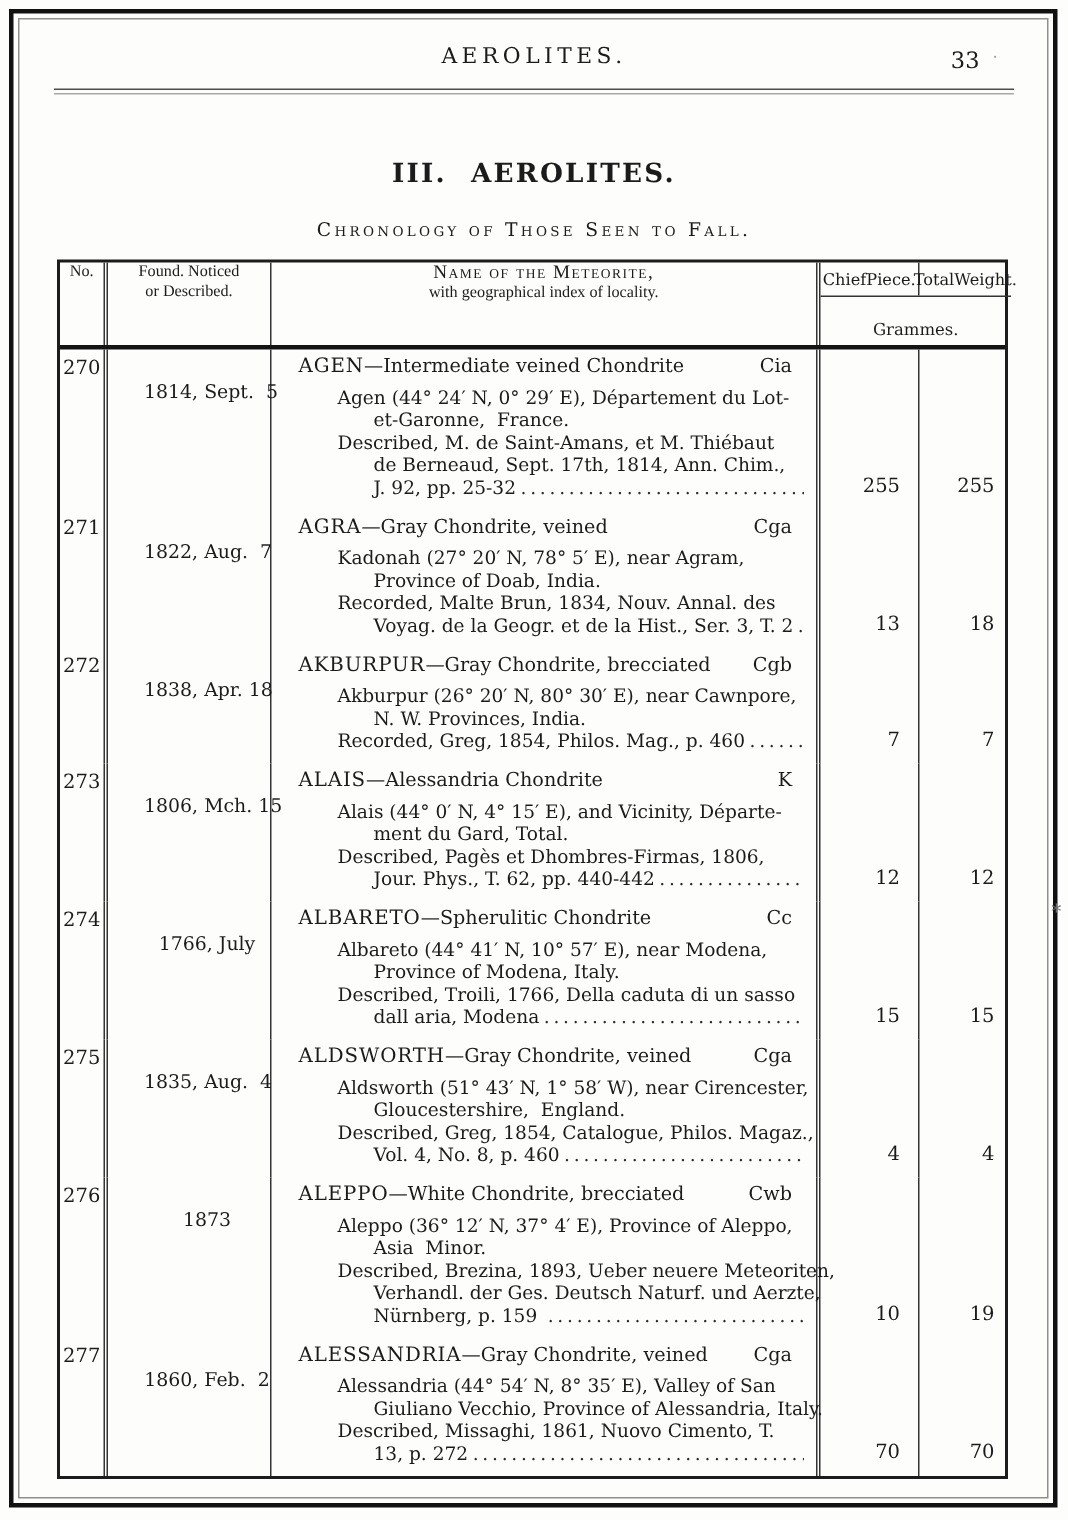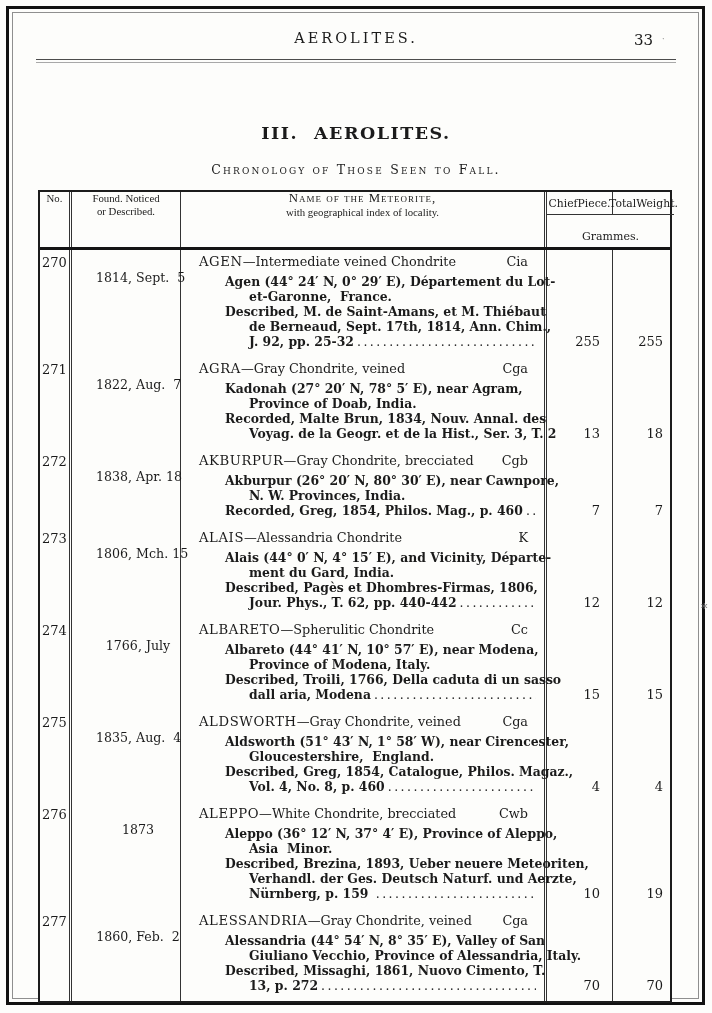--- a/index.html
+++ b/index.html
@@ -14,21 +14,21 @@
   .content{position:absolute;left:13px;top:13px;width:686px;}
 
   
   .running-header{position:relative;margin-top:17px;height:18px;text-align:center;
     font-size:14.5px;letter-spacing:3px;}
   .page-number{position:absolute;right:46px;top:1px;letter-spacing:0;font-size:15px;}
   .pageno-mark{position:absolute;right:34px;top:3px;font-size:10px;color:#9a9a9a;letter-spacing:0;}
   .header-rule{margin:11px 23px 0 23px;height:2px;border-top:1px solid #4c4c4c;border-bottom:1px solid #a8a8a8;}
 
   
-  .section-title{margin-top:60px;text-align:center;font-weight:bold;font-size:17.5px;letter-spacing:1.5px;}
+  .section-title{margin-top:43px;text-align:center;font-weight:bold;font-size:17.5px;letter-spacing:1.5px;}
   .section-number{margin-right:16px;}
   .subtitle{margin-top:19px;text-align:center;font-variant:small-caps;font-size:12.5px;letter-spacing:2.2px;}
 
   
   .meteor-table{margin:13px 0 0 25px;width:634px;border:2px solid #1c1c1c;background:#fdfdfb;box-sizing:border-box;}
   .thead{display:grid;grid-template-columns:32px 109px 366px 127px;border-bottom:3px solid #141414;height:55px;}
   .th{display:flex;flex-direction:column;align-items:center;justify-content:flex-start;
       font-size:10.8px;line-height:13px;text-align:center;font-family:Liberation Serif, serif;}
   .c-no-h{border-right:3px double #333;}
   .c-date-h{border-right:1px solid #333;}
@@ -50,21 +50,21 @@
   .c-name{border-right:3px double #333;padding:4px 8px 8px 18px;}
   .c-chief{border-right:1px solid #333;display:flex;align-items:flex-end;justify-content:flex-end;
       padding:0 12px 8px 0;font-size:13px;}
   .c-total{display:flex;align-items:flex-end;justify-content:flex-end;padding:0 11px 8px 0;font-size:13px;}
 
   .name-line{display:flex;align-items:baseline;line-height:16px;font-size:12.8px;white-space:pre;}
   .mname{font-weight:normal;letter-spacing:0.6px;font-size:13.2px;}
   .code{margin-left:auto;padding-right:8px;}
   .details{margin-top:4px;}
   .detail-line{display:flex;align-items:baseline;line-height:15px;font-size:12.4px;}
-  .detail-text{white-space:pre;font-weight:bold;}
+  .detail-text{white-space:pre;}
   .indent-1{padding-left:26px;}
   .indent-2{padding-left:50px;}
   .leader{flex:1 1 0;overflow:hidden;white-space:nowrap;letter-spacing:2.5px;padding-left:3px;color:#2a2a2a;}
 
   
   .margin-asterisk{position:absolute;left:688px;top:588px;font-size:13px;color:#6f6f6f;}
 </style>
 </head>
 <body>
 
@@ -224,21 +224,21 @@
     </div>
     <div class="cell c-name">
       <div class="name-line">
         <span class="mname">ALAIS</span><span class="mtype">—Alessandria Chondrite</span><span class="code">K</span>
       </div>
       <div class="details">
               <div class="detail-line indent-1">
                 <span class="detail-text">Alais (44° 0′ N, 4° 15′ E), and Vicinity, Départe-</span>
               </div>
               <div class="detail-line indent-2">
-                <span class="detail-text">ment du Gard, India.</span>
+                <span class="detail-text">ment du Gard, Total.</span>
               </div>
               <div class="detail-line indent-1">
                 <span class="detail-text">Described, Pagès et Dhombres-Firmas, 1806,</span>
               </div>
               <div class="detail-line indent-2">
                 <span class="detail-text">Jour. Phys., T. 62, pp. 440-442</span>
                 <span class="leader">............................................................................................................................................</span>
               </div>
             </div>
     </div>

